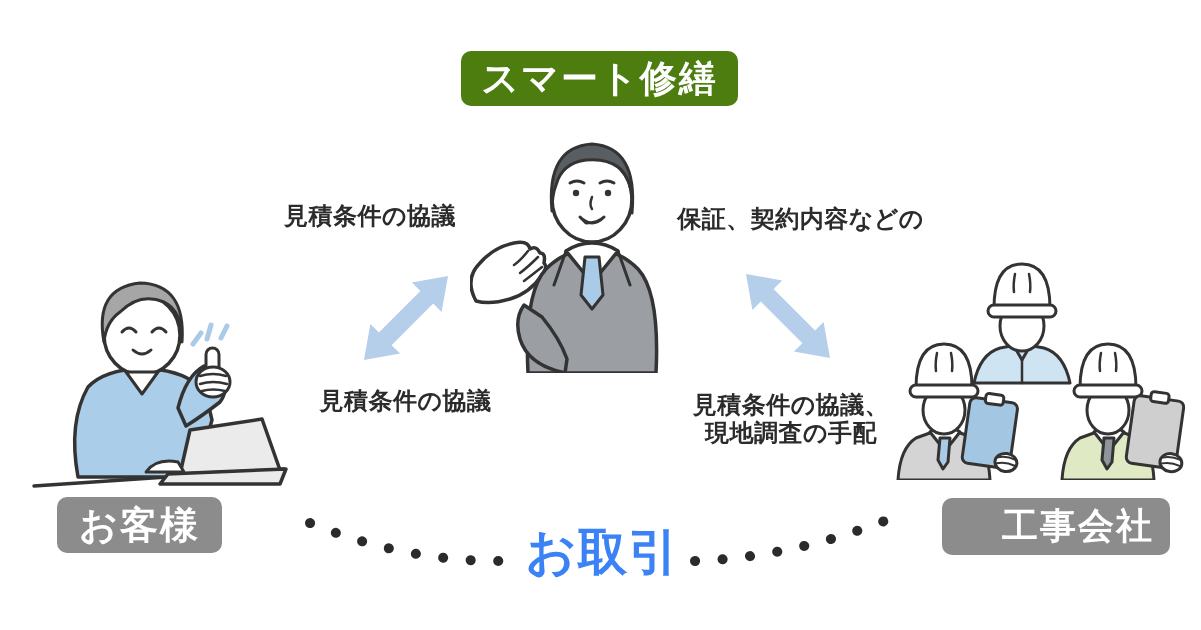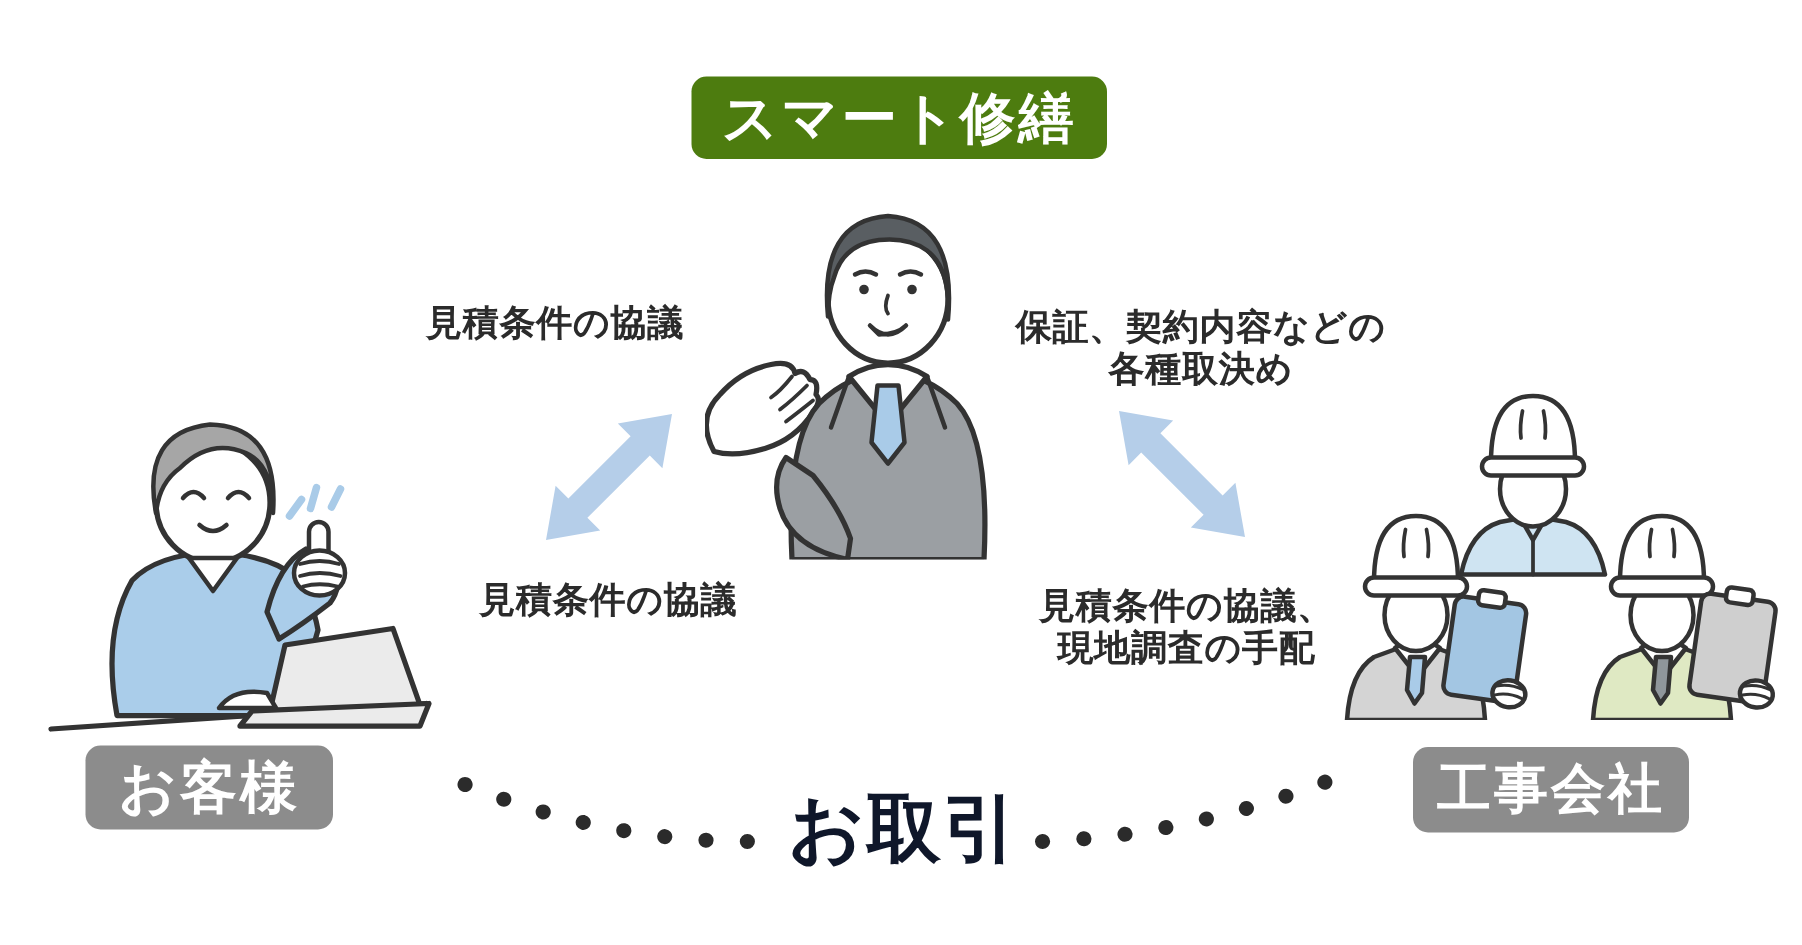--- a/index.html
+++ b/index.html
@@ -12,21 +12,21 @@
     display:flex;align-items:center;justify-content:center;
     color:#fff;font-weight:700;border-radius:10px;letter-spacing:2px;
   }
   .badge.blue{background:#4d7c0f;font-size:37px;}
   .badge.gray{background:#8c8c8c;font-size:36px;}
   .note{
     text-align:center;font-weight:700;font-size:24px;line-height:1.18;
     color:#2b2b2b;letter-spacing:0.5px;white-space:nowrap;
   }
   .transaction-label{
-    text-align:center;font-weight:700;font-size:50px;color:#0f172a;letter-spacing:1px;
+    text-align:center;font-weight:700;font-size:50px;color:#3b82f6;letter-spacing:1px;
   }
   svg{display:block;}
 </style>
 </head>
 <body>
 
 <div id="stage">
 
   <div class="abs badge blue" style="left:461px;top:51px;width:277px;height:55px;">
     <span>スマート修繕</span>
@@ -65,21 +65,20 @@
       </g>
     </g>
   </svg>
 
   <div class="abs note" style="left:235px;top:202px;width:270px;">
     <div>見積条件の協議</div>
   </div>
 
   <div class="abs note" style="left:668px;top:205px;width:265px;">
     <div>保証、契約内容などの</div>
-    <div>各種取決め</div>
   </div>
 
   <svg class="abs" style="left:356px;top:268px;" width="100" height="100" viewBox="0 0 100 100">
     <polygon points="92,8 85.6,44.1 77.2,35.6 35.6,77.2 44.1,85.6 8,92 14.4,55.9 22.9,64.4 64.4,22.9 55.9,14.4" fill="#b5cee9"></polygon>
   </svg>
 
   <svg class="abs" style="left:738px;top:266px;" width="100" height="100" viewBox="0 0 100 100">
     <polygon points="8,8 14.4,44.1 22.8,35.6 64.4,77.2 55.9,85.6 92,92 85.6,55.9 77.1,64.4 35.6,22.9 44.1,14.4" fill="#b5cee9"></polygon>
   </svg>
 
@@ -189,21 +188,21 @@
 
   <div class="abs note" style="left:666px;top:391px;width:250px;">
     <div>見積条件の協議、</div>
     <div>現地調査の手配</div>
   </div>
 
   <div class="abs badge gray" style="left:57px;top:497px;width:165px;height:56px;font-size:38px;">
     <span>お客様</span>
   </div>
 
-  <div class="abs badge gray" style="left:942px;top:498px;width:184px;height:57px;">
+  <div class="abs badge gray" style="left:942px;top:498px;width:184px;height:57px;padding-left:44px;">
     <span>工事会社</span>
   </div>
 
   <svg class="abs" style="left:295px;top:505px;" width="610" height="90" viewBox="0 0 610 90">
     <path d="M15 18 Q110 57 210 56" fill="none" stroke="#2b2b2b" stroke-width="10" stroke-linecap="round" stroke-dasharray="0.1 27.5"></path>
     <path d="M400 56 Q500 52 597 13" fill="none" stroke="#2b2b2b" stroke-width="10" stroke-linecap="round" stroke-dasharray="0.1 27.5"></path>
   </svg>
 
   <div class="abs transaction-label" style="left:520px;top:519px;width:165px;">お取引</div>
 

